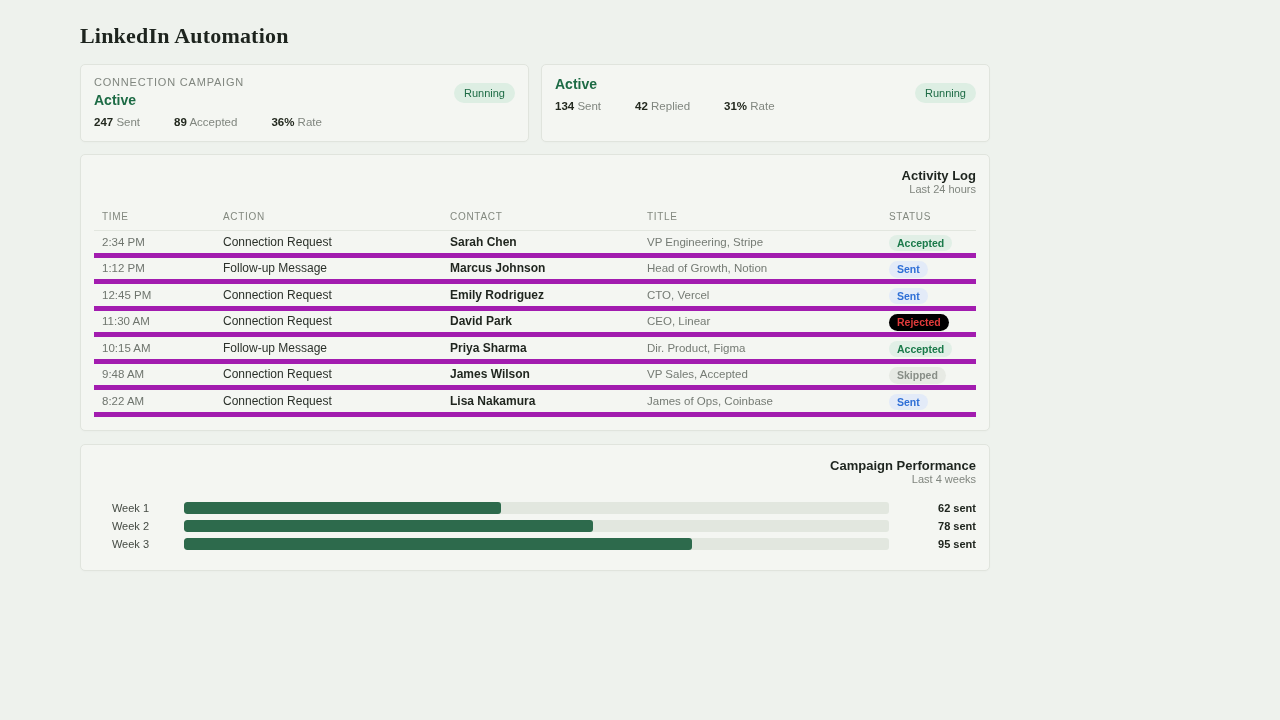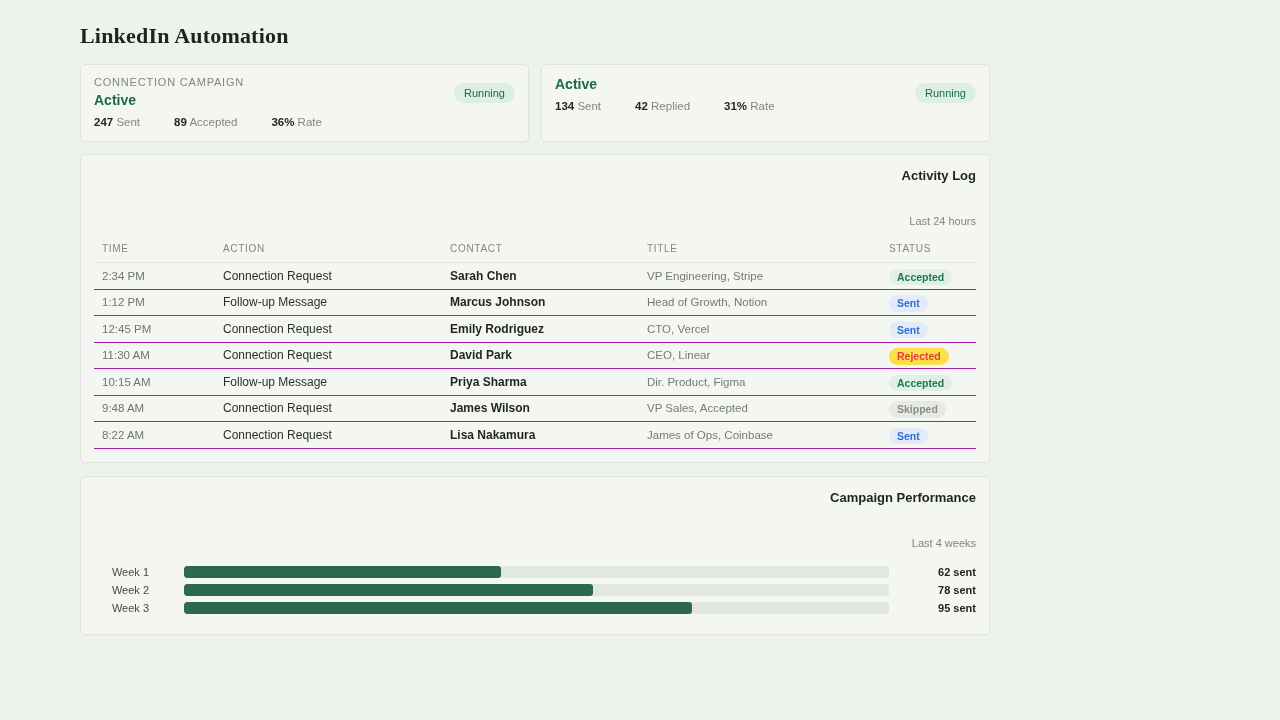--- a/index.html
+++ b/index.html
@@ -66,59 +66,59 @@
   
   .panel { padding: 13px; margin-bottom: 13px; }
   .panel-head {
     display: flex;
     justify-content: space-between;
     align-items: flex-end;
     margin-bottom: 12px;
     flex-direction: column;
   }
   .panel-title { font-size: 13px; font-weight: 700; color: #1d241e; }
-  .panel-range { font-size: 11px; color: #80867f; margin-top: 32px; }
+  .panel-range { font-size: 11px; color: #80867f; }
   .thead {
     display: flex;
     padding: 4px 0 8px 8px;
     border-bottom: 1px solid #e2e6df;
   }
   .thead .c {
     font-size: 10px;
     letter-spacing: 0.7px;
     color: #82887f;
     font-weight: 500;
   }
   .trow {
     display: flex;
     align-items: center;
     height: 26.5px;
     padding-left: 8px;
-    border-bottom: 1px solid #a21caf;
+    border-bottom: 5px solid #a21caf;
   }
   .c-time    { width: 121px; }
   .c-action  { width: 227px; }
   .c-contact { width: 197px; }
   .c-title   { width: 242px; }
   .c-status  { flex: 1; }
   .trow .c-time    { font-size: 11.5px; color: #6f756e; }
   .trow .c-action  { font-size: 12px;   color: #2b312a; }
   .trow .c-contact { font-size: 12px;   color: #1f251e; font-weight: 700; }
   .trow .c-title   { font-size: 11.5px; color: #757b74; }
   .pill {
     display: inline-block;
     font-size: 10.5px;
     font-weight: 700;
     padding: 3px 8px;
     border-radius: 999px;
     line-height: 1;
   }
   .pill.accepted { color: #1a7a4a; background: #e1efe6; }
   .pill.sent     { color: #2f6fd6; background: #e3ebf8; }
-  .pill.rejected { color: #e13b3b; background: #fde047; }
+  .pill.rejected { color: #e13b3b; background: #000000; }
   .pill.skipped  { color: #888e87; background: #e7eae4; }
   
   .perf-rows { padding: 2px 0 4px 0; }
   .bar-row { display: flex; align-items: center; height: 18px; gap: 27px; }
   .bar-label {
     width: 55px;
     text-align: right;
     font-size: 11px;
     color: #454b44;
     flex-shrink: 0;

